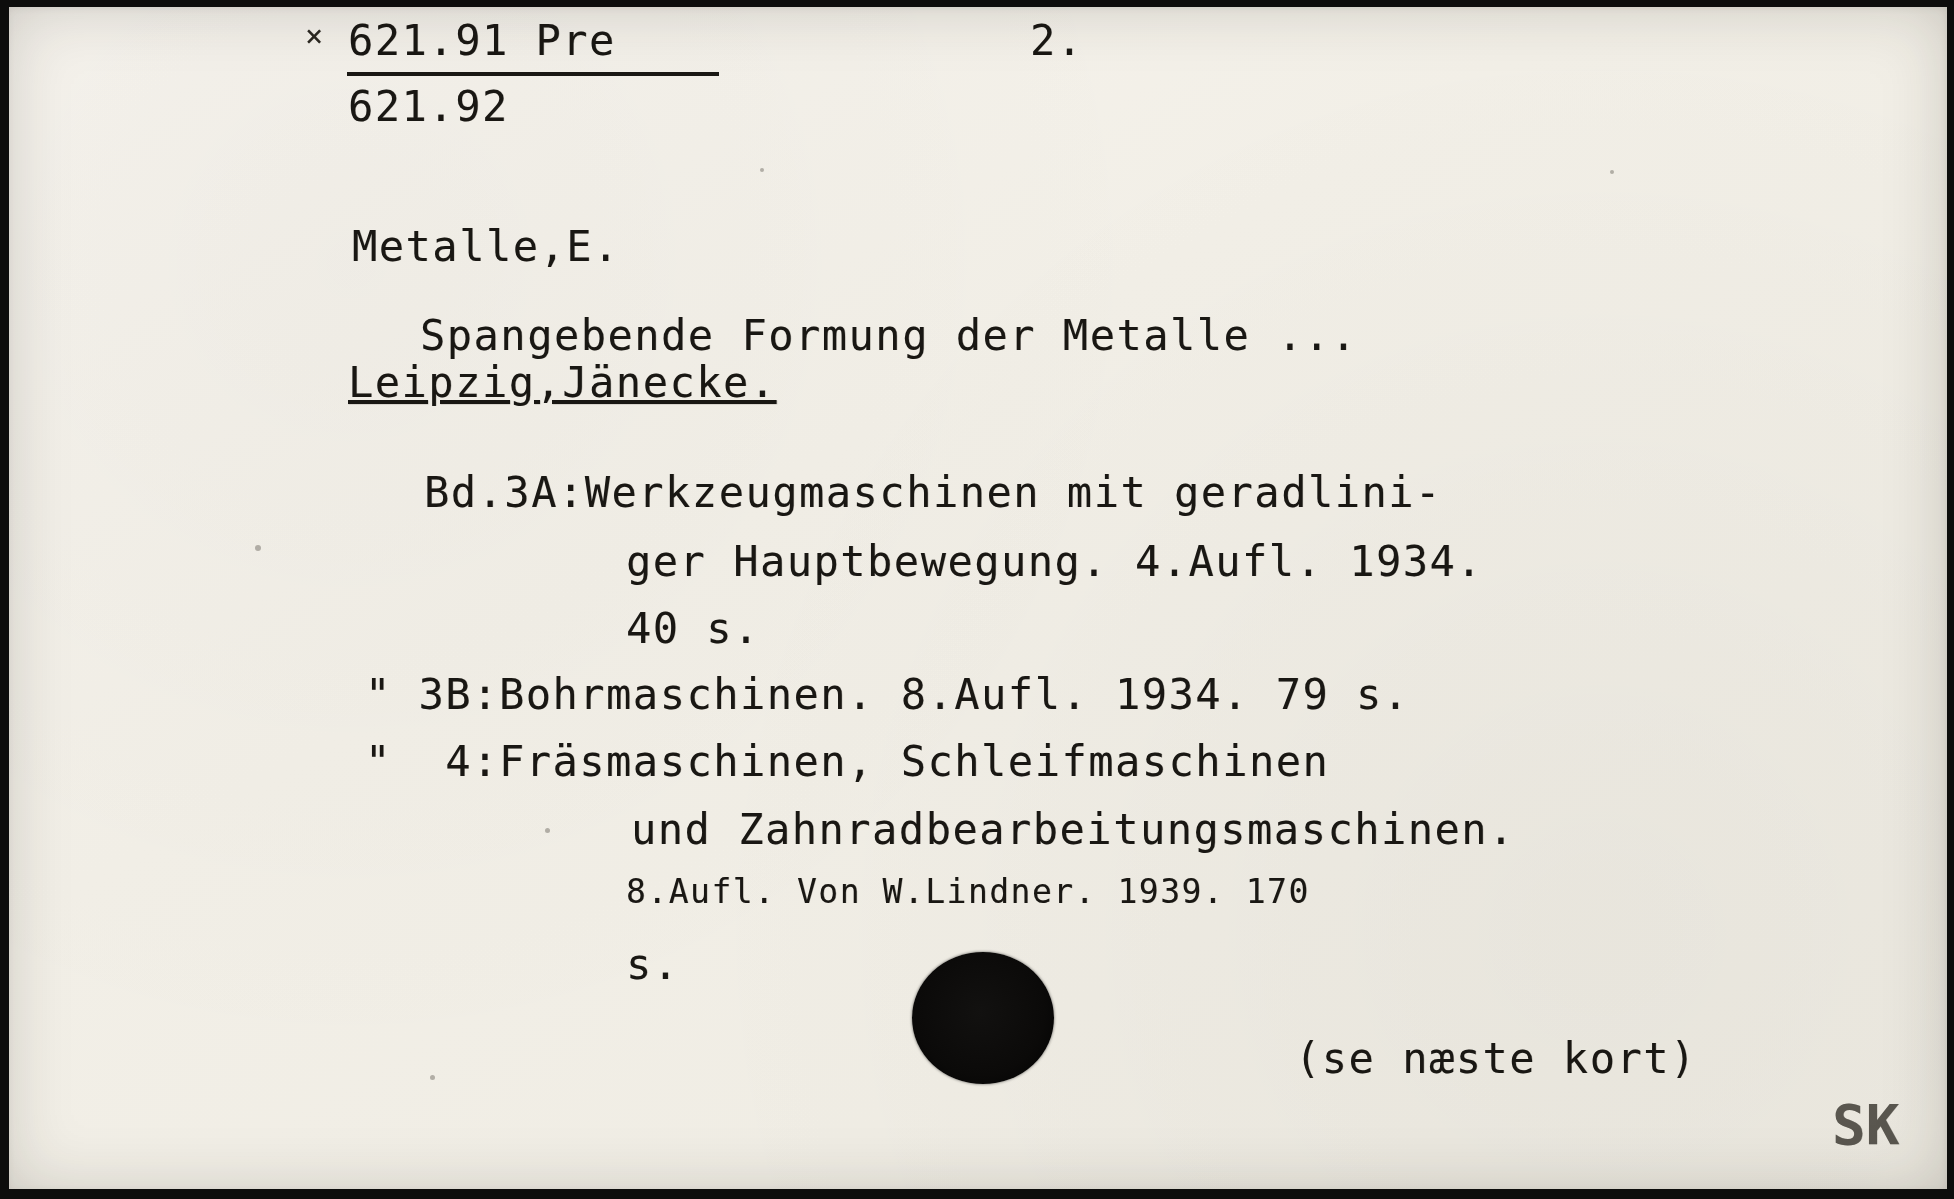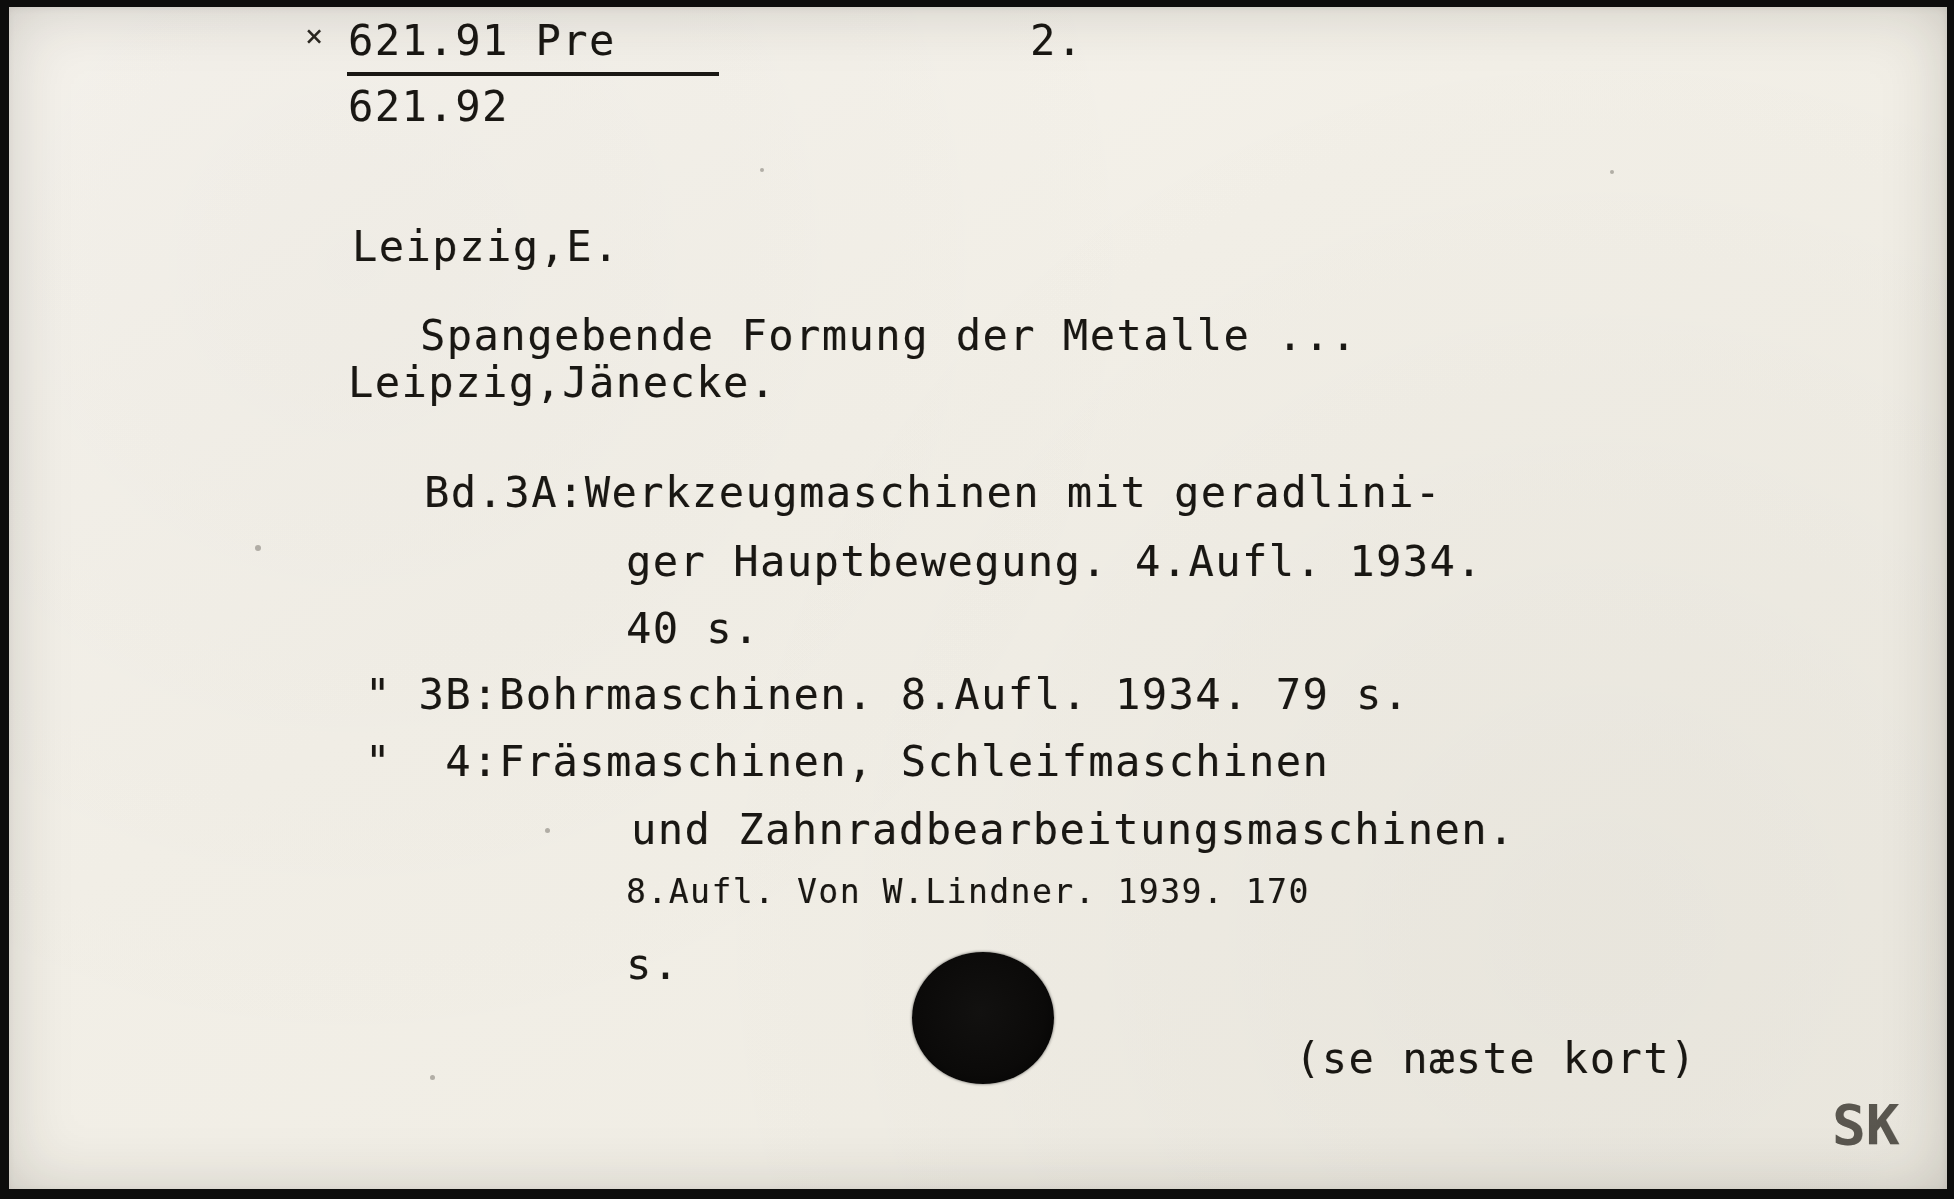--- a/index.html
+++ b/index.html
@@ -98,20 +98,21 @@
   #title {
     left: 420px;
     top: 290px;
     font-size: 42px;
     margin-top: 21px;
   }
   #imprint {
     left: 348px;
     top: 358px;
     font-size: 42px;
+    text-decoration: underline;
   }
 
   
   #vol1-l1 { left: 424px; top: 468px;  font-size: 42px; text-align: center; }
   #vol1-l2 { left: 626px; top: 537px;  font-size: 42px; }
   #vol1-l3 { left: 626px; top: 604px;  font-size: 42px; }
 
   #vol2-l1 { left: 365px; top: 670px;  font-size: 42px; }
 
   #vol3-l1 { left: 365px; top: 737px;  font-size: 42px; }
@@ -164,21 +165,21 @@
   <div class="edge edge-bottom"></div>
   <div class="edge edge-left"></div>
   <div class="edge edge-right"></div>
 
   <div class="typed" id="x-mark">×</div>
   <div class="typed" id="callno-1">621.91 Pre</div>
   <div id="callno-underline"></div>
   <div class="typed" id="callno-2">621.92</div>
   <div class="typed" id="copy-number">2.</div>
 
-  <div class="typed" id="author">Leipzig,E.</div>
+  <div class="typed" id="author">Metalle,E.</div>
   <div class="typed" id="title">Spangebende Formung der Metalle ...</div>
   <div class="typed" id="imprint">Leipzig,Jänecke.</div>
 
   <div class="typed" id="vol1-l1">Bd.3A:Werkzeugmaschinen mit geradlini-</div>
   <div class="typed" id="vol1-l2">ger Hauptbewegung. 4.Aufl. 1934.</div>
   <div class="typed" id="vol1-l3">40 s.</div>
 
   <div class="typed" id="vol2-l1">" 3B:Bohrmaschinen. 8.Aufl. 1934. 79 s.</div>
 
   <div class="typed" id="vol3-l1">"  4:Fräsmaschinen, Schleifmaschinen</div>

